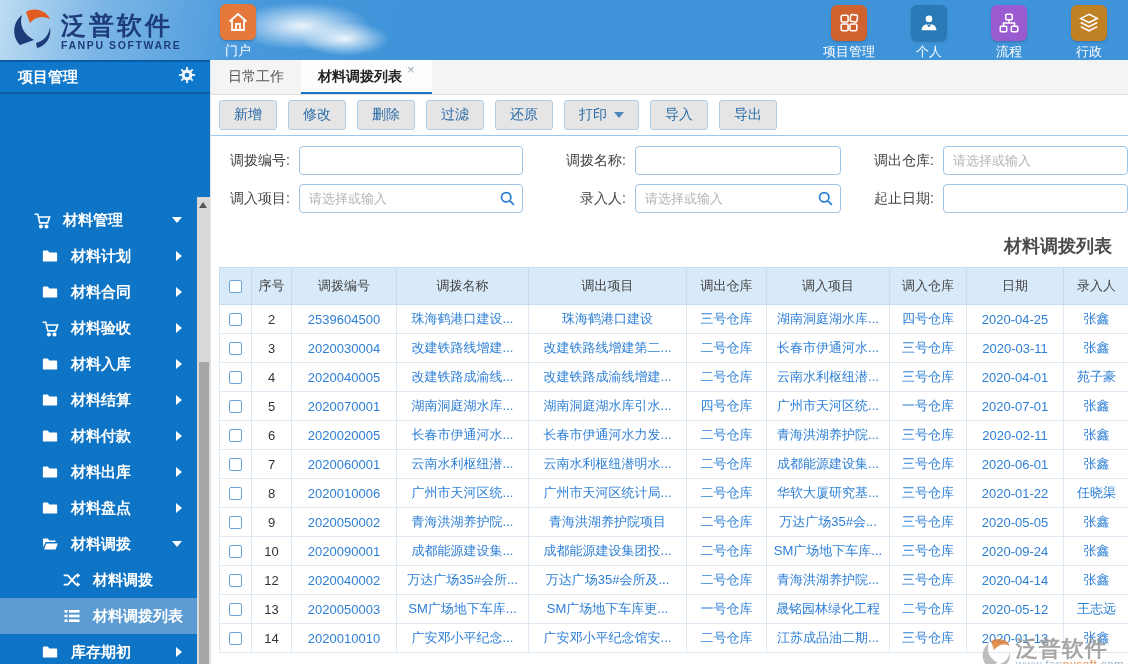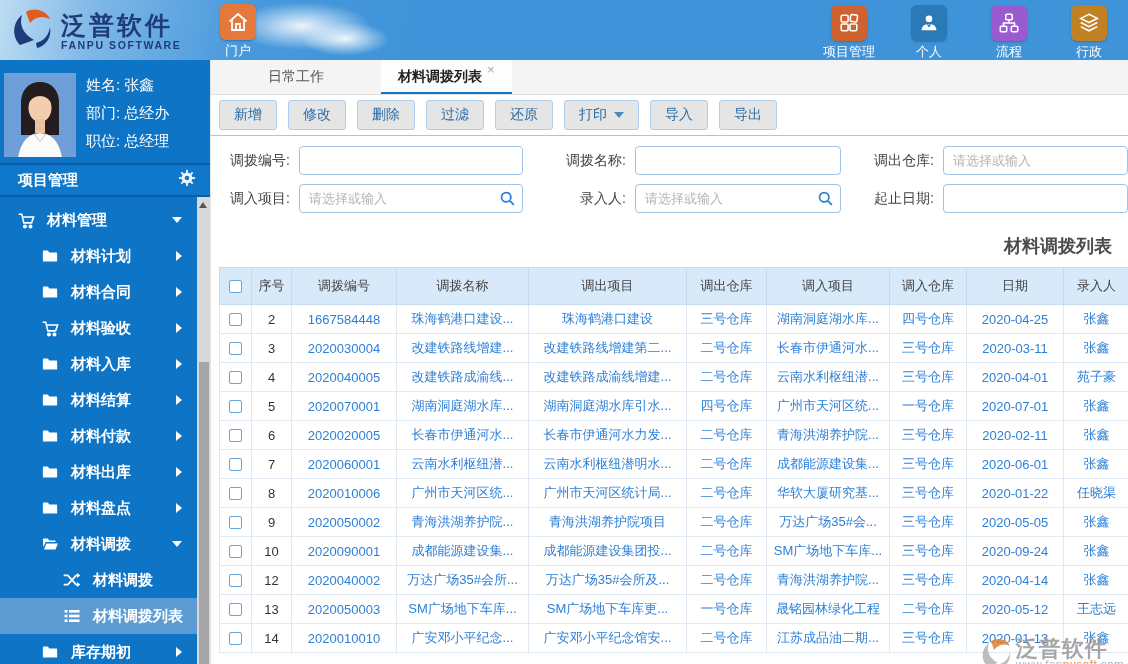--- a/index.html
+++ b/index.html
@@ -32,36 +32,36 @@
   .photo { position:absolute; left:4px; top:13px; width:72px; height:84px; overflow:hidden; }
   .pinfo { position:absolute; left:86px; top:16px; display:flex; flex-direction:column; gap:9px;
     color:#fff; font-size:15px; }
   .module-bar { height:34px; border-top:2px solid #0a5ca6; border-bottom:2px solid #0a5ca6;
     background:#1078ca; display:flex; align-items:center; padding:0 14px 0 18px; }
   .module-bar .mlabel { color:#fff; font-weight:bold; font-size:15px; flex:1; }
   .menu { position:absolute; left:0; top:137px; right:13px; bottom:0; overflow:hidden; padding-top:5px; }
   .menu-item { height:36px; display:flex; align-items:center; color:#fff; font-size:15px;
     font-weight:bold; position:relative; cursor:pointer; }
   .menu-item .mi-icon { width:20px; display:flex; justify-content:center; margin-right:11px; }
-  .menu-item.lvl0 { padding-left:16px; }
+  .menu-item.lvl0 { padding-left:32px; }
   .menu-item.lvl1 { padding-left:40px; }
   .menu-item.lvl2 { padding-left:62px; }
   .menu-item.selected { background:#5d9cd3; }
   .chev { position:absolute; right:15px; }
   .chev.down { width:0; height:0; border-left:5px solid transparent; border-right:5px solid transparent; border-top:6px solid #fff; }
   .chev.right { width:0; height:0; border-top:5px solid transparent; border-bottom:5px solid transparent; border-left:6px solid #fff; }
   .sb-scroll { position:absolute; right:0; top:137px; bottom:0; width:13px; background:#d9d9d9; }
   .sb-up { position:absolute; top:5px; left:2px; width:0; height:0;
     border-left:4.5px solid transparent; border-right:4.5px solid transparent; border-bottom:6px solid #555; }
   .sb-thumb { position:absolute; top:165px; left:1.5px; width:10px; height:320px; background:#a6a6a6; }
 
   
   .main { position:absolute; left:210px; top:60px; right:0; bottom:0; background:#fff; border-left:1px solid #e3e3e3; }
   .tabbar { height:35px; background:#f4f4f4; border-bottom:1px solid #e0e0e0; display:flex; }
-  .tab { padding:0 17px; line-height:33px; font-size:14px; color:#555; position:relative; cursor:pointer;margin-left:40px; }
+  .tab { padding:0 17px; line-height:33px; font-size:14px; color:#555; position:relative; cursor:pointer; }
   .tab.active { background:#fdfdfd; color:#222; font-weight:bold; border-bottom:2px solid #1577c8; }
   .tab-close { color:#9aa7b5; font-weight:normal; font-size:13px; margin-left:5px;
     position:relative; top:-7px; cursor:pointer; }
   .toolbar { height:41px; display:flex; align-items:center; gap:11px; padding-left:8px;
     background:#fff; border-bottom:1px solid #9ec9ec; }
   .tb-btn { display:flex; align-items:center; gap:7px; background:#e5e5e5; border:1px solid #aecdea;
     border-radius:3px; color:#2a6ba6; font-size:14px; padding:5px 14px; cursor:pointer;
     font-family:inherit; }
   .caret { width:0; height:0; border-left:5px solid transparent; border-right:5px solid transparent; border-top:6px solid #4d88b8; }
   .filters { padding:10px 0 10px 8px; display:grid;
@@ -160,38 +160,20 @@
             <path d="M3 11.5 L12 16 L21 11.5"></path>
             <path d="M3 16 L12 20.5 L21 16"></path>
           </svg>
         </div>
         <div class="lbl">行政</div>
       </div>
     </div>
 </div>
 
 <div class="sidebar">
-  <div class="profile">
-    <div class="photo">
-      <svg width="72" height="84" viewBox="0 0 72 84">
-        <rect width="72" height="84" fill="#6f9fd8"></rect>
-        <path d="M36 9 c-13 0 -19 10 -19 21 l0 32 h38 l0 -32 c0 -11 -6 -21 -19 -21z" fill="#241d20"></path>
-        <ellipse cx="36" cy="35" rx="11.5" ry="14" fill="#f3cdb0"></ellipse>
-        <path d="M23 32 q1 -15 13 -15 q12 0 13 15 q-5 -9 -13 -9 q-8 0 -13 9z" fill="#241d20"></path>
-        <rect x="31" y="46" width="10" height="14" fill="#ecc0a2"></rect>
-        <path d="M14 84 q5 -24 22 -24 q17 0 22 24z" fill="#fbfbfb"></path>
-        <path d="M30 61 l6 7 l6 -7" fill="none" stroke="#d8d8d8" stroke-width="1.5"></path>
-      </svg>
-    </div>
-    <div class="pinfo">
-      <span>姓名: 张鑫</span>
-      <span>部门: 总经办</span>
-      <span>职位: 总经理</span>
-    </div>
-  </div>
   <div class="module-bar">
     <span class="mlabel">项目管理</span>
     <span>
       <svg width="18" height="18" viewBox="0 0 20 20">
         <g fill="#f2f6fa">
           <rect x="9" y="1" width="2" height="4" transform="rotate(0 10 10)"></rect>
           <rect x="9" y="1" width="2" height="4" transform="rotate(45 10 10)"></rect>
           <rect x="9" y="1" width="2" height="4" transform="rotate(90 10 10)"></rect>
           <rect x="9" y="1" width="2" height="4" transform="rotate(135 10 10)"></rect>
           <rect x="9" y="1" width="2" height="4" transform="rotate(180 10 10)"></rect>
@@ -422,21 +404,21 @@
             <th>日期</th>
             <th>录入人</th>
           </tr>
         </thead>
       <tbody>
           <tr>
             <td>
               <div class="cb"></div>
             </td>
             <td class="seq">2</td>
-            <td class="lnk">1667584448</td>
+            <td class="lnk">2539604500</td>
             <td class="lnk">珠海鹤港口建设...</td>
             <td class="lnk">珠海鹤港口建设</td>
             <td class="lnk">三号仓库</td>
             <td class="lnk">湖南洞庭湖水库...</td>
             <td class="lnk">四号仓库</td>
             <td class="lnk">2020-04-25</td>
             <td class="lnk">张鑫</td>
           </tr>
           <tr>
             <td>

